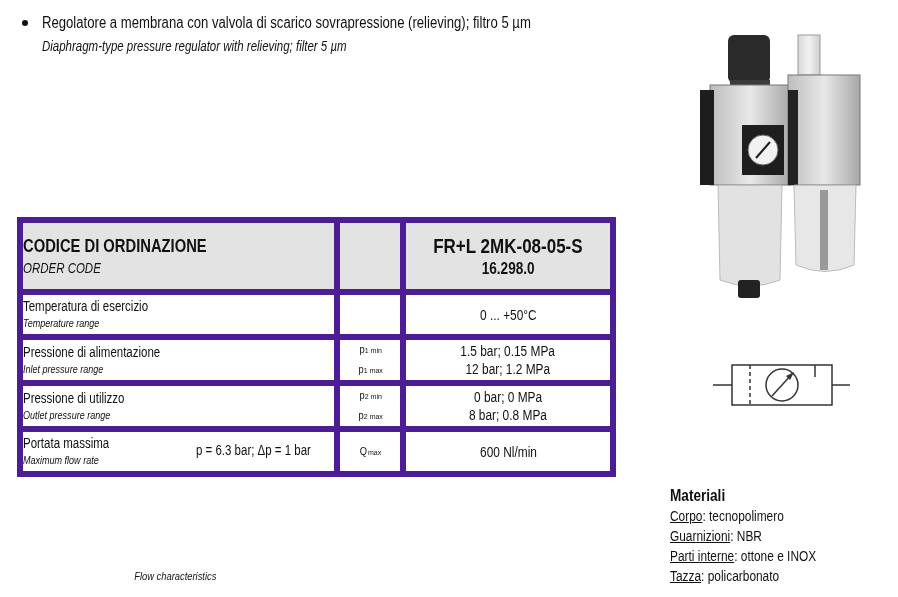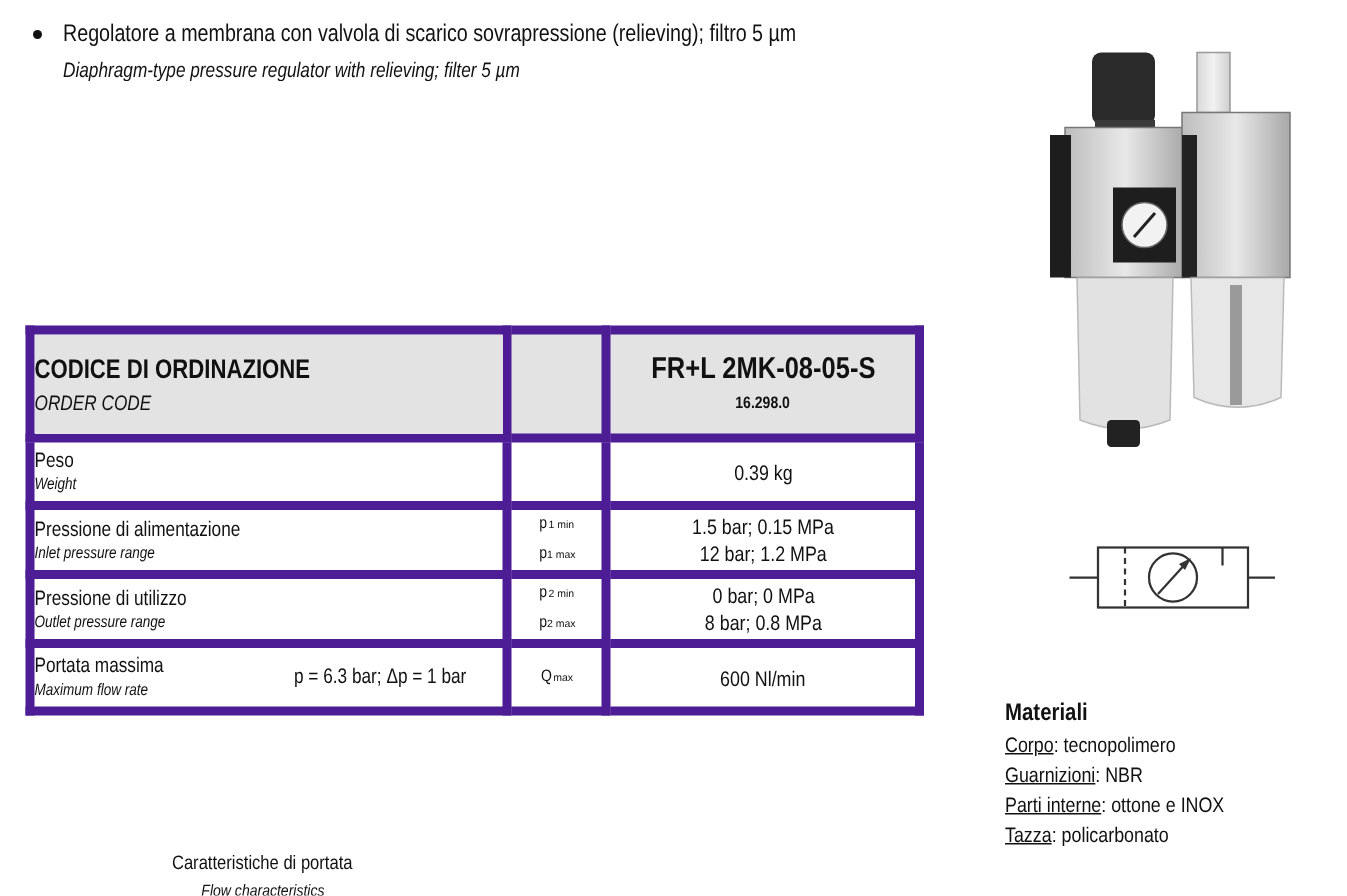--- a/index.html
+++ b/index.html
@@ -23,26 +23,26 @@
   .hdr .it { font-size:18px; font-weight:bold; line-height:24px; }
   .hdr .en { font-size:14px; line-height:20px; }
   .cond-note { position:absolute; left:173px; top:10px; font-size:14px; transform:scaleX(0.82); transform-origin:left top; white-space:nowrap; }
   .sym { text-align:center; font-size:11px; line-height:18px; }
   .sym span.s { display:inline-block; transform:scaleX(0.85); }
   .sym small { font-size:7px; }
   .val { text-align:center; font-size:14px; line-height:18px; }
   .val span.v { display:inline-block; transform:scaleX(0.85); }
   .code-title { font-size:20px; font-weight:bold; text-align:center; line-height:26px; }
   .code-title span, .code-num span { display:inline-block; transform:scaleX(0.85); }
-  .code-num { font-size:11px; font-weight:bold; text-align:center; line-height:20px; }
+  .code-num { font-size:16px; font-weight:bold; text-align:center; line-height:20px; }
 
   .product { position:absolute; left:700px; top:30px; width:170px; height:280px; }
   .symbol { position:absolute; left:710px; top:355px; }
 
-  .materials { position:absolute; left:670px; top:466px; }
+  .materials { position:absolute; left:670px; top:486px; }
   .materials .title { font-size:16px; font-weight:bold; transform:scaleX(0.85); transform-origin:left top; white-space:nowrap; line-height:20px; }
   .materials .line { font-size:14px; transform:scaleX(0.85); transform-origin:left top; white-space:nowrap; line-height:20px; }
   .materials .key { text-decoration:underline; }
 
   .flow { position:absolute; left:100px; top:566px; width:150px; text-align:center; }
   .flow .it { font-size:13px; display:inline-block; transform:scaleX(0.85); white-space:nowrap; line-height:16px; }
   .flow .en { font-size:11px; font-style:italic; display:inline-block; transform:scaleX(0.85); white-space:nowrap; line-height:14px; }
 </style>
 </head>
 <body>
@@ -63,29 +63,29 @@
       <span class="en">ORDER CODE</span>
     </td>
     <td class="c2"></td>
     <td class="c3">
       <div class="code-title"><span>FR+L 2MK-08-05-S</span></div>
       <div class="code-num"><span>16.298.0</span></div>
     </td>
   </tr>
 
 
-
   <tr class="row">
     <td class="c1 lbl">
-      <span class="it">Peso</span>
-      <span class="en">Weight</span>
+      <span class="it">Temperatura di esercizio</span>
+      <span class="en">Temperature range</span>
     </td>
     <td class="c2 sym"></td>
-    <td class="c3 val"><span class="v">0.39 kg</span></td>
+    <td class="c3 val"><span class="v">0 ... +50°C</span></td>
   </tr>
+
 
   <tr class="row">
     <td class="c1 lbl">
       <span class="it">Pressione di alimentazione</span>
       <span class="en">Inlet pressure range</span>
     </td>
     <td class="c2 sym">
       <div><span class="s">p</span><small>1 min</small></div>
       <div><span class="s">p</span><small>1 max</small></div>
     </td>
@@ -175,15 +175,14 @@
 
 <div class="materials">
   <div class="title">Materiali</div>
   <div class="line"><span class="key">Corpo</span><span>: tecnopolimero</span></div>
   <div class="line"><span class="key">Guarnizioni</span><span>: NBR</span></div>
   <div class="line"><span class="key">Parti interne</span><span>: ottone e INOX</span></div>
   <div class="line"><span class="key">Tazza</span><span>: policarbonato</span></div>
 </div>
 
 <div class="flow">
-  <div><span class="it">Caratteristiche di portata</span></div>
   <div><span class="en">Flow characteristics</span></div>
 </div>
 
 </body></html>

